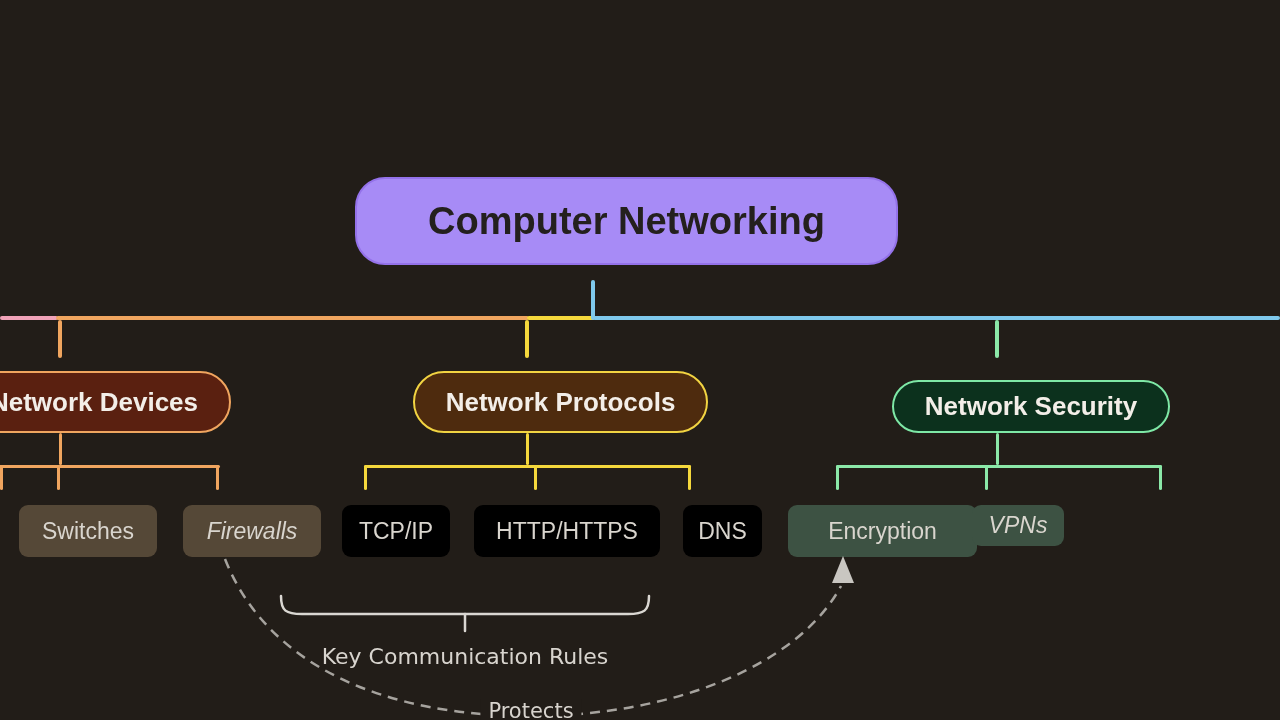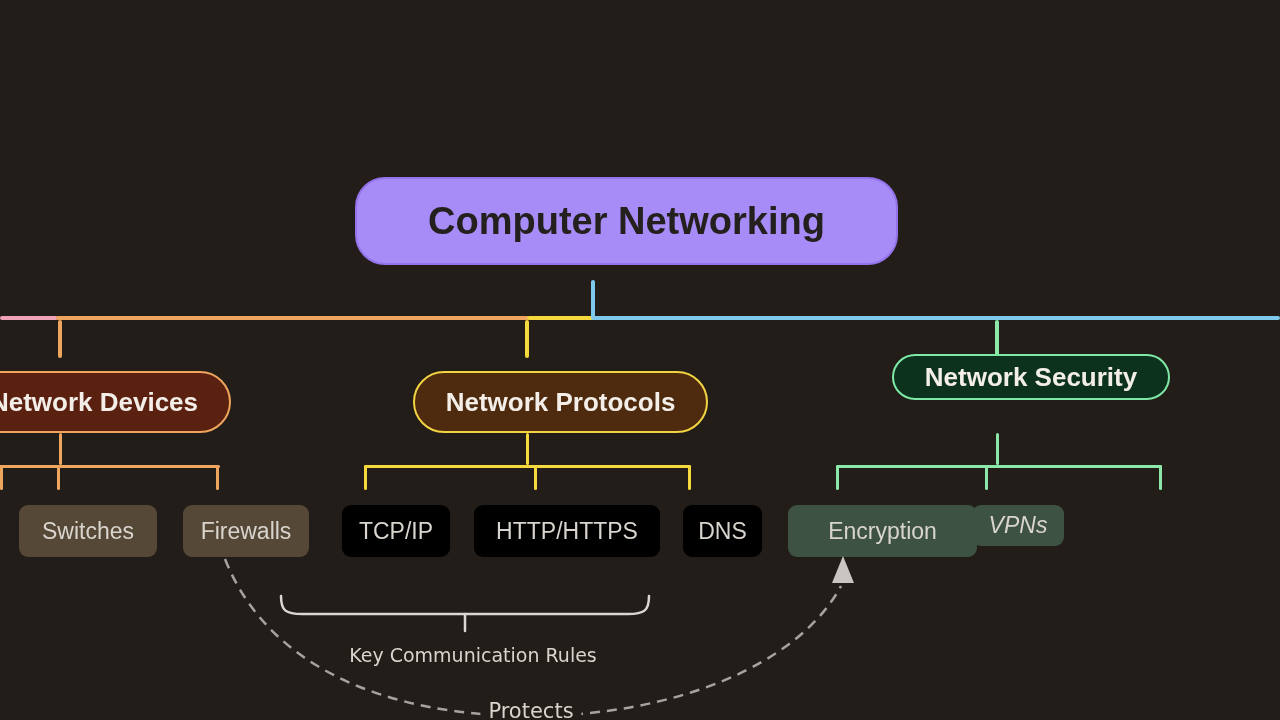--- a/index.html
+++ b/index.html
@@ -37,21 +37,21 @@
     border-radius:9px;color:#d9d5ce;font-size:23px;
   }
   .child-devices{background:#554837;}
   .child-protocols{background:#000000;}
   .child-security{background:#3d5243;}
   
   .anno{
     position:absolute;color:#d8d4ce;font-family:"DejaVu Sans",sans-serif;
     white-space:nowrap;transform:translateX(-50%);
   }
-  .brace-label{font-size:19px;margin-left:8px;}
+  .brace-label{font-size:22px;}
   .edge-label{font-size:21px;background:#221d18;padding:0 8px;}
   svg.overlay{position:absolute;left:0;top:0;pointer-events:none;}
 </style>
 </head>
 <body>
 
 <div id="stage">
 
   <div class="rail c-pink" style="left:0;top:316px;width:58px;"></div>
   <div class="rail c-orange" style="left:56px;top:316px;width:473px;"></div>
@@ -61,42 +61,42 @@
   <div class="vline c-blue" style="left:591px;top:280px;height:40px;"></div>
 
   <div class="vline c-orange" style="left:58px;top:320px;height:38px;"></div>
   <div class="vline c-yellow" style="left:525px;top:320px;height:38px;"></div>
   <div class="vline c-green" style="left:995px;top:320px;height:38px;"></div>
 
   <div class="node root-node" style="left:330px;top:177px;width:543px;height:88px;">Computer Networking</div>
 
   <div class="node branch-node branch-devices" style="left:-68px;top:371px;width:274px;height:62px;">Network Devices</div>
   <div class="node branch-node branch-protocols" style="left:388px;top:371px;width:295px;height:62px;">Network Protocols</div>
-  <div class="node branch-node branch-security" style="left:867px;top:354px;width:278px;height:46px;">Network Security</div>
+  <div class="node branch-node branch-security" style="left:867px;top:380px;width:278px;height:53px;">Network Security</div>
 
   <div class="vthin c-orange" style="left:59px;top:433px;height:32px;"></div>
   <div class="hbar  c-orange" style="left:-40px;top:465px;width:260px;"></div>
   <div class="vthin c-orange" style="left:0;top:465px;height:25px;"></div>
   <div class="vthin c-orange" style="left:57px;top:465px;height:25px;"></div>
   <div class="vthin c-orange" style="left:216px;top:465px;height:25px;"></div>
 
   <div class="vthin c-yellow" style="left:526px;top:433px;height:32px;"></div>
   <div class="hbar  c-yellow" style="left:364px;top:465px;width:327px;"></div>
   <div class="vthin c-yellow" style="left:364px;top:465px;height:25px;"></div>
   <div class="vthin c-yellow" style="left:534px;top:465px;height:25px;"></div>
   <div class="vthin c-yellow" style="left:688px;top:465px;height:25px;"></div>
 
   <div class="vthin c-green" style="left:996px;top:433px;height:32px;"></div>
   <div class="hbar  c-green" style="left:836px;top:465px;width:326px;"></div>
   <div class="vthin c-green" style="left:836px;top:465px;height:25px;"></div>
   <div class="vthin c-green" style="left:985px;top:465px;height:25px;"></div>
   <div class="vthin c-green" style="left:1159px;top:465px;height:25px;"></div>
 
   <div class="node child-node child-devices" style="left:-6px;top:505px;width:138px;height:52px;">Switches</div>
-  <div class="node child-node child-devices" style="left:158px;top:505px;width:126px;height:52px;">Firewalls</div>
+  <div class="node child-node child-devices" style="left:158px;top:505px;width:138px;height:52px;font-style:italic;">Firewalls</div>
 
   <div class="node child-node child-protocols" style="left:317px;top:505px;width:108px;height:52px;">TCP/IP</div>
   <div class="node child-node child-protocols" style="left:449px;top:505px;width:186px;height:52px;">HTTP/HTTPS</div>
   <div class="node child-node child-protocols" style="left:658px;top:505px;width:79px;height:52px;">DNS</div>
 
   <div class="node child-node child-security" style="left:763px;top:505px;width:189px;height:52px;">Encryption</div>
   <div class="node child-node child-security" style="left:947px;top:505px;width:92px;height:41px;font-style:italic;">VPNs</div>
 
   <svg class="overlay" width="1280" height="720" viewBox="0 0 1280 720">
     <path d="M281,596 C281,611 286,614 302,614 L628,614 C644,614 649,611 649,596" fill="none" stroke-width="2.5" stroke-linecap="round" stroke="#dad7d2"></path>

